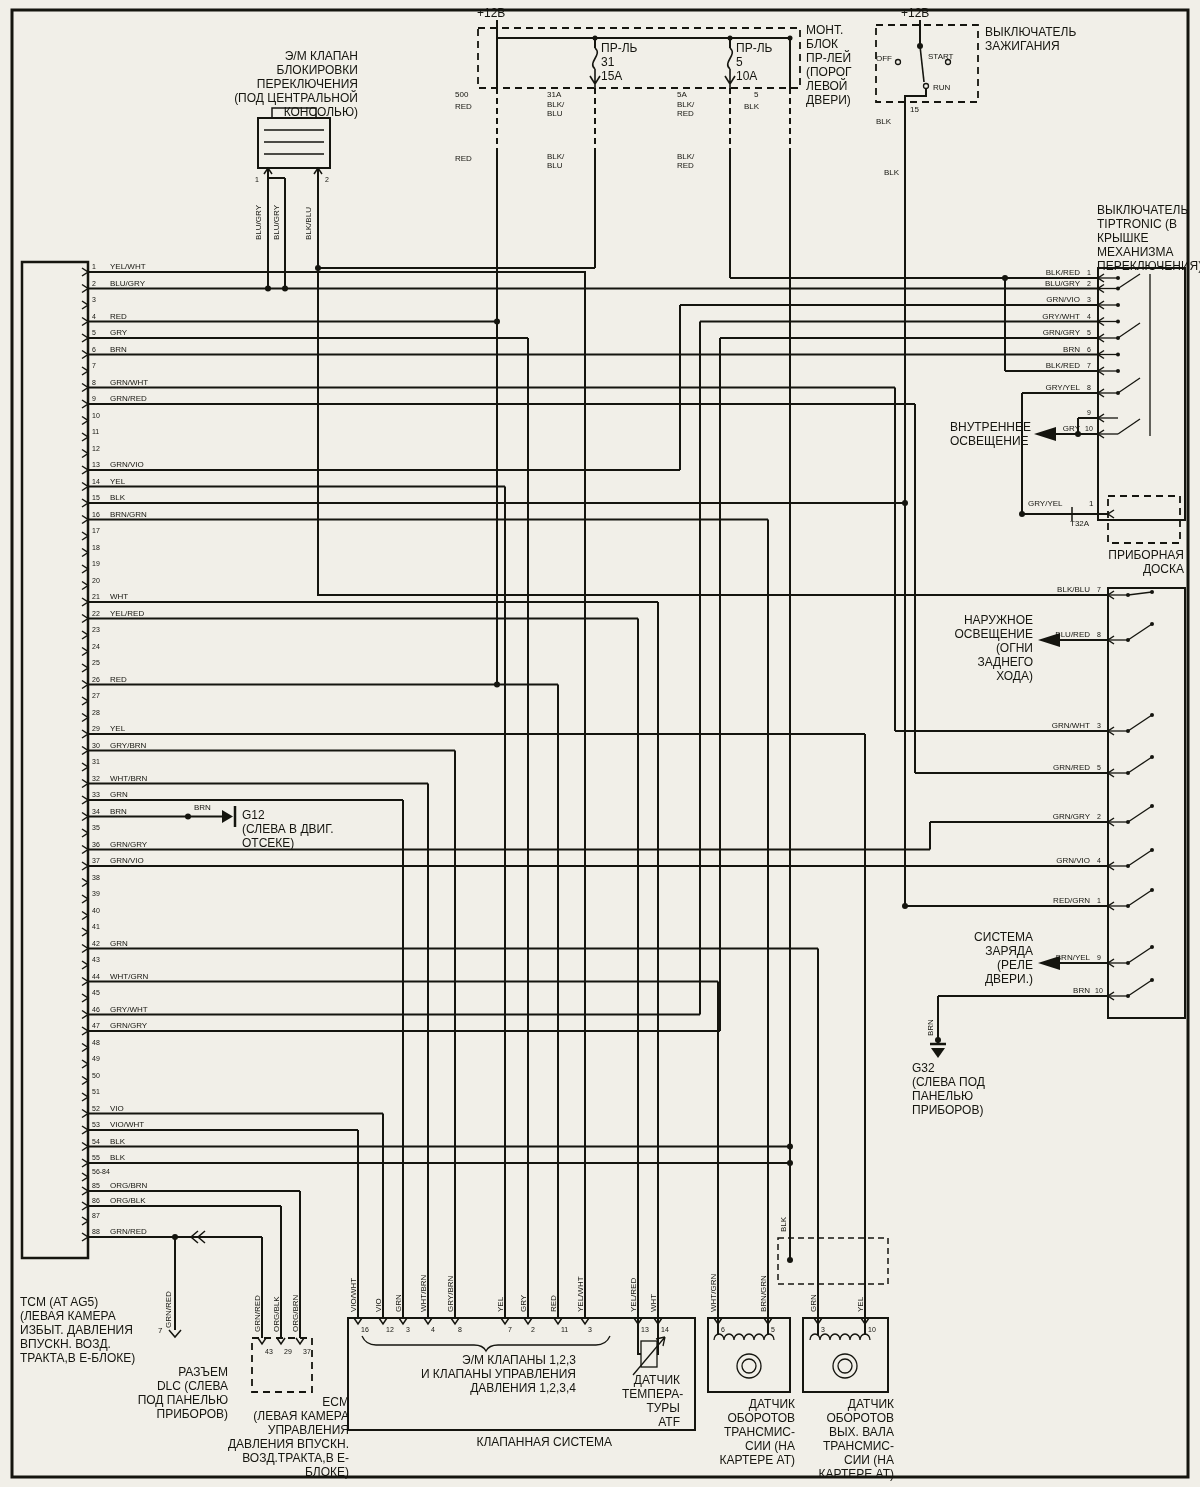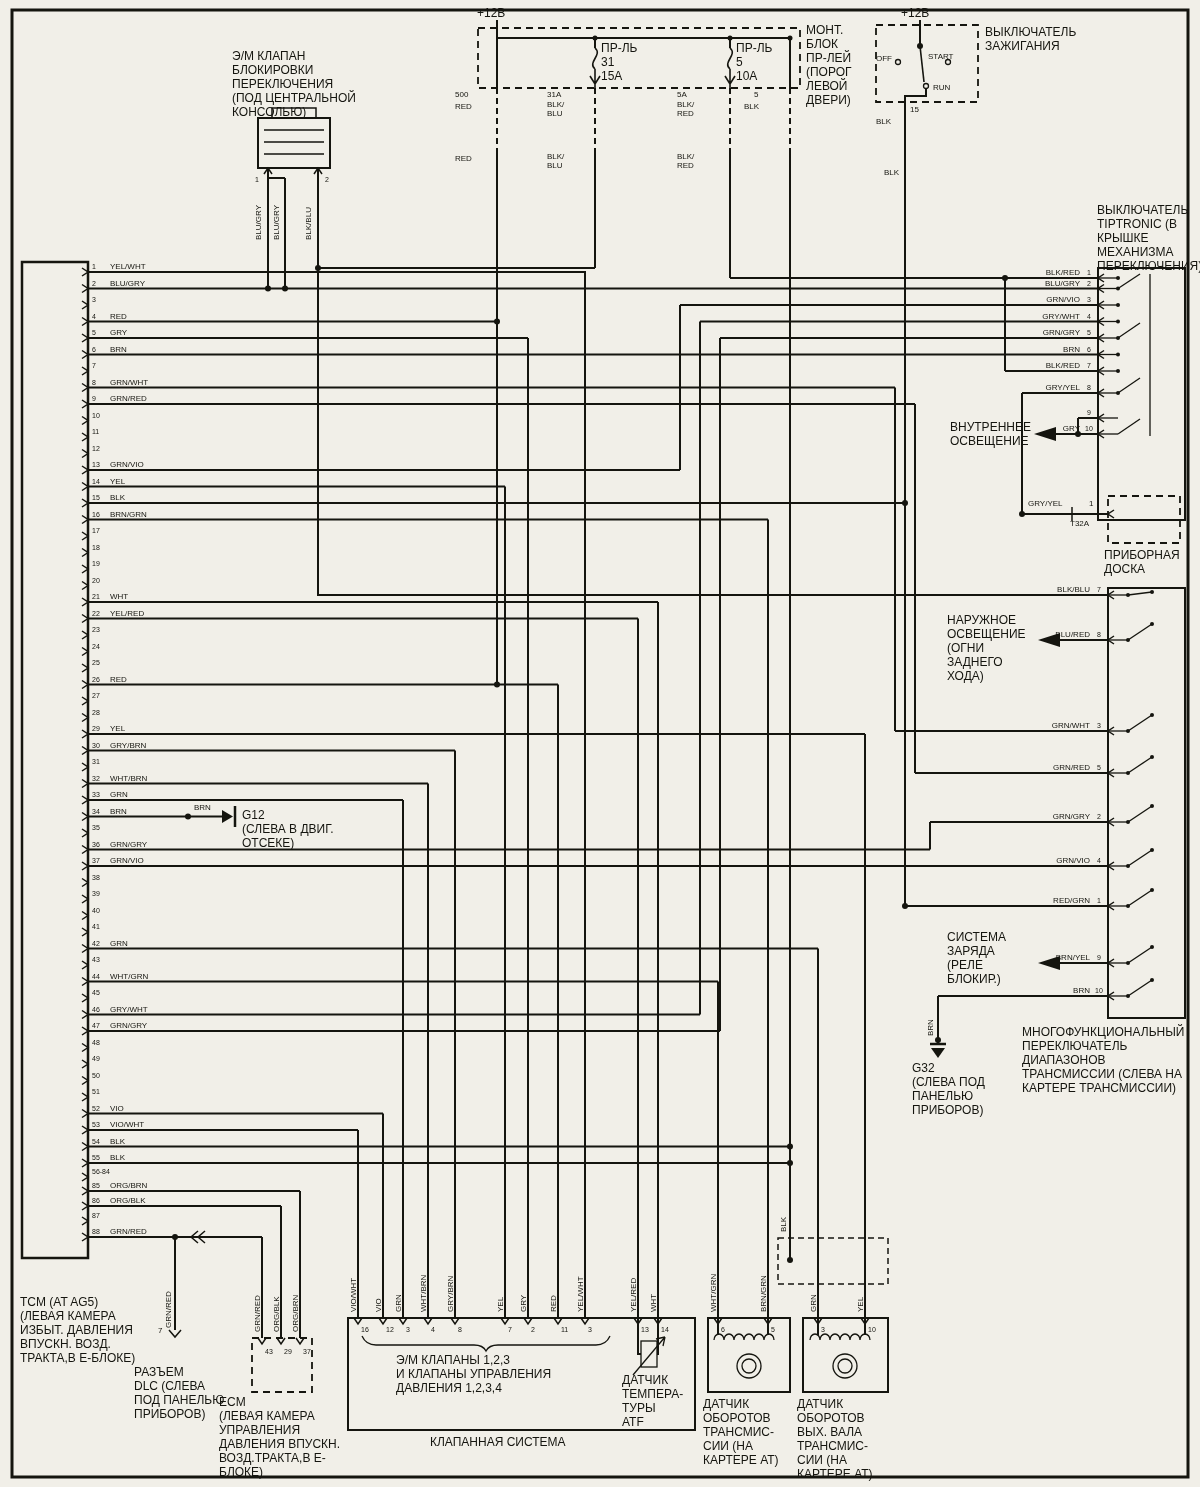--- a/index.html
+++ b/index.html
@@ -1,20 +1,20 @@
 <!DOCTYPE html>
 <html><head>
 <meta charset="utf-8">
 <style>
   html,body{margin:0;padding:0;background:#e8e6df}
   .diagram{position:relative;width:1200px;height:1487px;background:#f1efe8;font-family:"Liberation Sans",sans-serif;overflow:hidden}
   .diagram svg{position:absolute;left:0;top:0}
   .labels{position:absolute;left:0;top:0;width:1200px;height:1487px;pointer-events:none}
   .lbl{position:absolute;font-size:12px;line-height:1.16;color:#15150f;white-space:pre-line}
-  .lbl.c{text-align:left}
+  .lbl.c{text-align:right}
   .lbl.r{text-align:left}
   .lbl.s{font-size:8px}
   svg text{font-family:"Liberation Sans",sans-serif;fill:#15150f}
 </style>
 </head>
 <body>
 
 <div class="diagram">
 
 <svg width="1200" height="1487" viewBox="0 0 1200 1487">
@@ -539,25 +539,21 @@
   <div class="lbl c" style="left:1104px;top:549px;width:80px">ПРИБОРНАЯ
 ДОСКА</div>
   <div class="lbl c" style="left:947px;top:614px;width:86px">НАРУЖНОЕ
 ОСВЕЩЕНИЕ
 (ОГНИ
 ЗАДНЕГО
 ХОДА)</div>
   <div class="lbl c" style="left:947px;top:931px;width:86px">СИСТЕМА
 ЗАРЯДА
 (РЕЛЕ
-БЛОКИР.)</div>
-  <div class="lbl c" style="left:1022px;top:1026px;width:172px">МНОГОФУНКЦИОНАЛЬНЫЙ
-ПЕРЕКЛЮЧАТЕЛЬ ДИАПАЗОНОВ
-ТРАНСМИССИИ  (СЛЕВА НА
-КАРТЕРЕ ТРАНСМИССИИ)</div>
+ДВЕРИ.)</div>
   <div class="lbl s" style="left:194px;top:803px">BRN</div>
   <div class="lbl" style="left:242px;top:809px">G12
 (СЛЕВА В ДВИГ.
 ОТСЕКЕ)</div>
   <div class="lbl" style="left:912px;top:1062px">G32
 (СЛЕВА ПОД
 ПАНЕЛЬЮ
 ПРИБОРОВ)</div>
   <div class="lbl c" style="left:430px;top:1436px;width:182px">КЛАПАННАЯ СИСТЕМА</div>
   <div class="lbl c" style="left:396px;top:1354px;width:180px">Э/М КЛАПАНЫ 1,2,3

